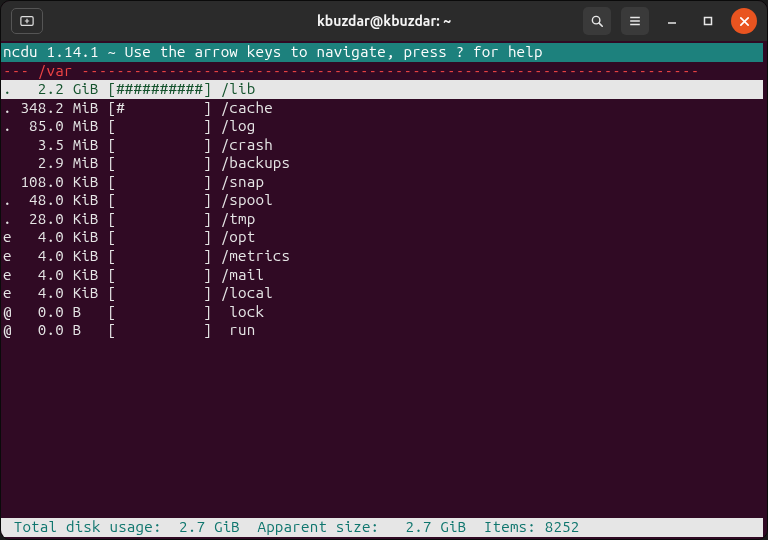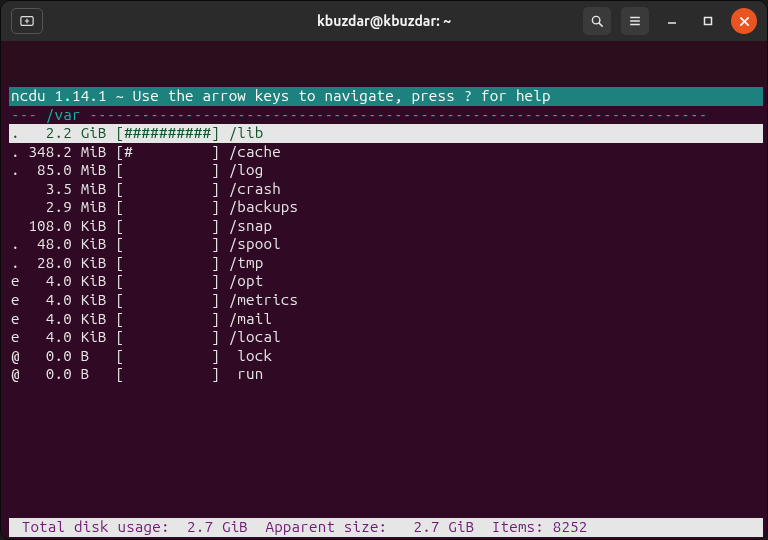--- a/index.html
+++ b/index.html
@@ -63,50 +63,49 @@
     font-size: 13px;
     color: #f2f2f2;
   }
   .winctl.plain { background: transparent; }
   .winctl.close { background: #e95420; color: #fff; font-weight: 700; }
   
   .term {
     flex: 1;
     background: #300a24;
     color: #e6e6e6;
-    padding: 2px 4px 2px 8px;
+    padding: 2px 4px 2px 0;
     line-height: 1.22;
     letter-spacing: 0.2px;
     white-space: pre;
     display: flex; flex-direction: column;
     position: relative;
-    margin-top: 44px;
   }
   .line { padding-left: 0; }
   .header-line {
     background: #1d817d;
     color: #fefefe;
     padding: 0 2px;
   }
   .path-line {
-    color: #14b8a6;
+    color: #ef4444;
     padding: 0 2px;
   }
   .entry {
     padding: 0 2px;
     display: block;
   }
   .entry.sel {
     background: #e6e6e6;
     color: #14532d;
   }
   .status {
     margin-top: auto;
     background: #e6e6e6;
-    color: #701a75;
+    color: #0f766e;
     padding: 0 4px;
     white-space: pre;
   }
 </style>
 </head>
 <body>
 
 <div class="window">
 
   <div class="titlebar">

